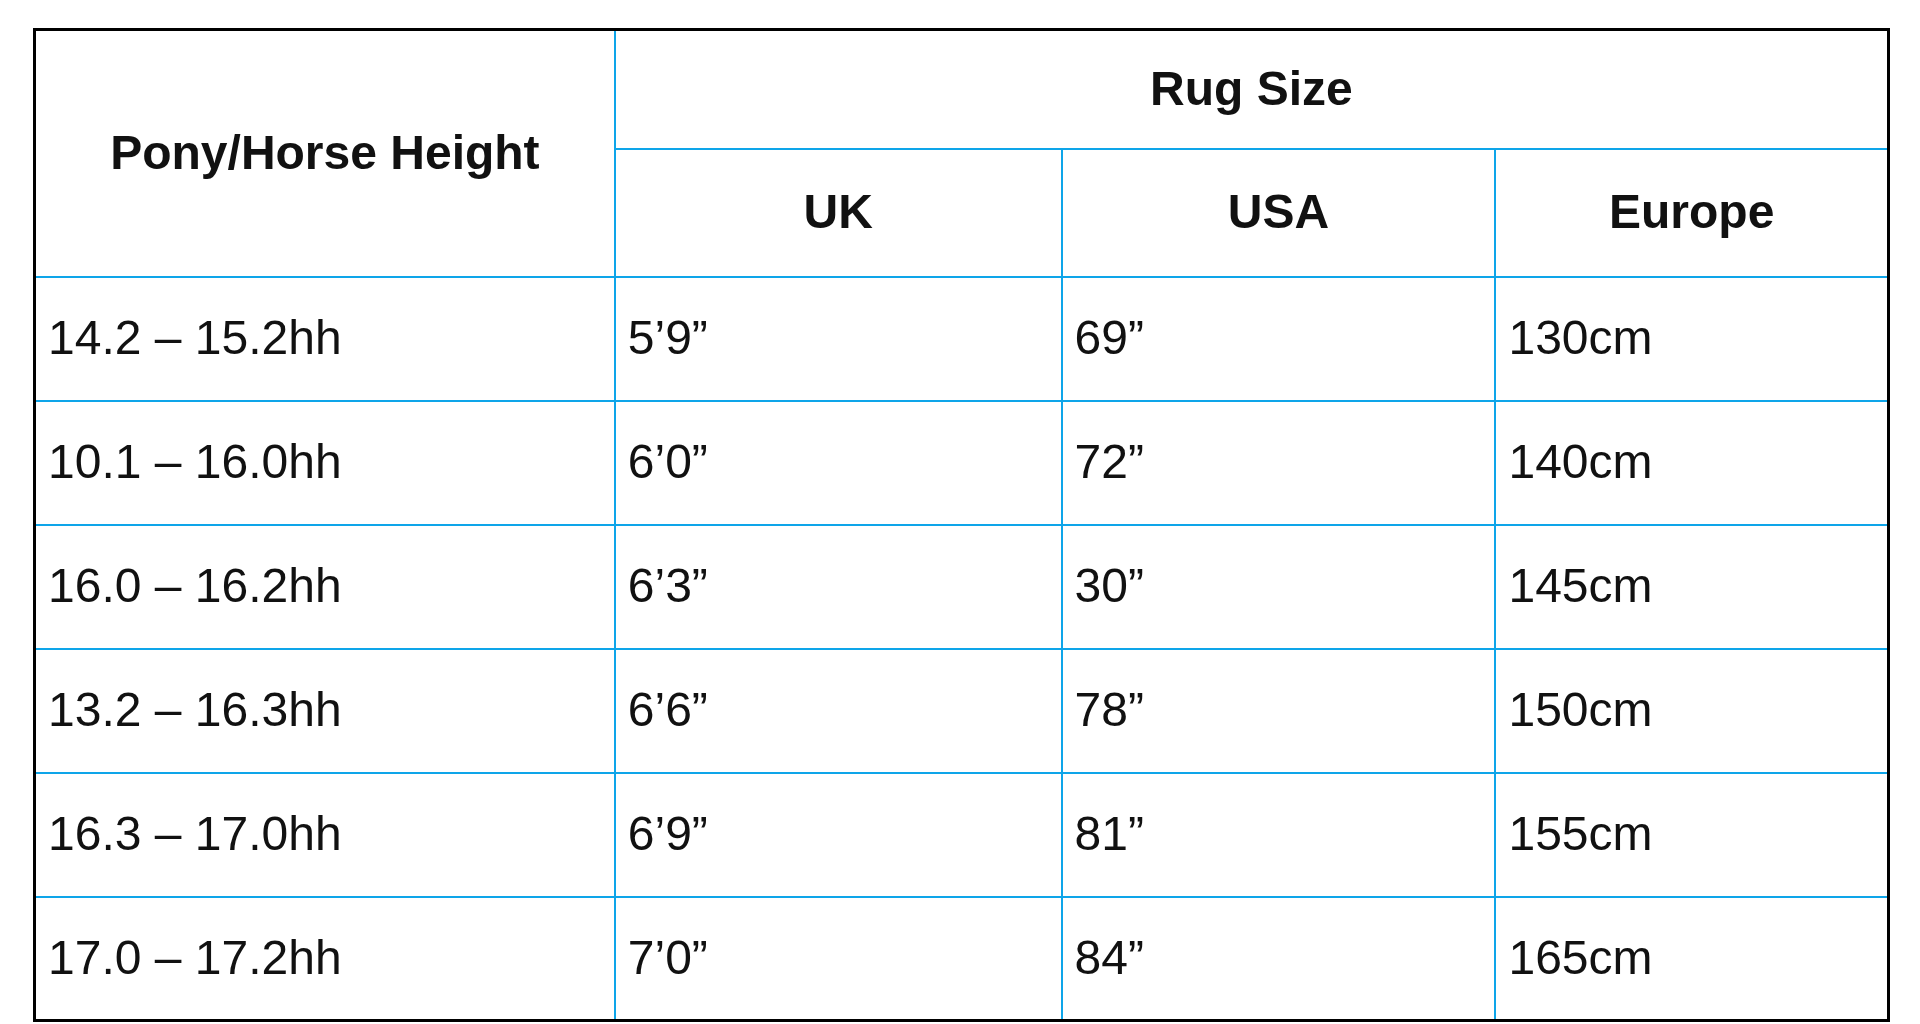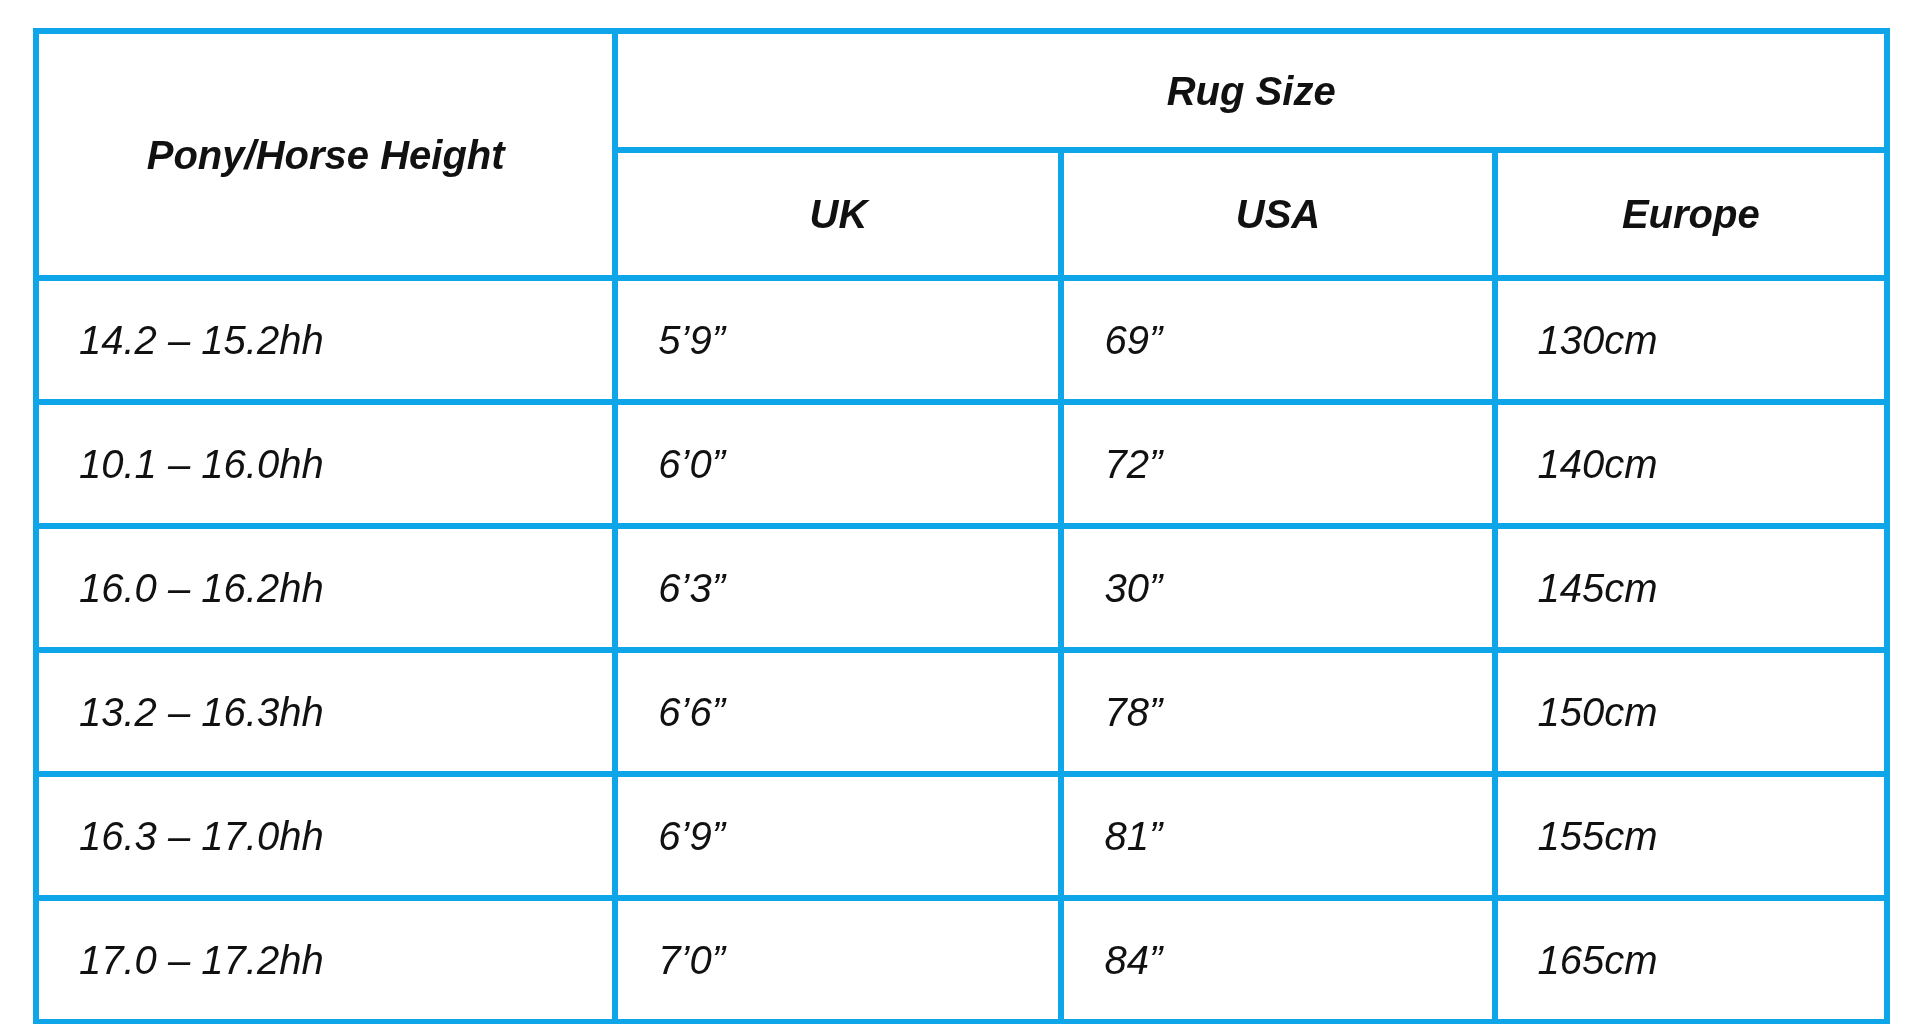--- a/index.html
+++ b/index.html
@@ -21,27 +21,26 @@
   }
   table.size-chart {
     width: 100%;
     height: 100%;
     border-collapse: collapse;
     table-layout: fixed;
     background: #ffffff;
   }
   table.size-chart td,
   table.size-chart th {
-    border: 6px solid #0ea5e9;
-    font-size: 40px;
+    border: 2px solid #0ea5e9;
+    font-size: 48px;
     line-height: 1.1;
     vertical-align: middle;
     overflow: hidden;
     white-space: nowrap;
-    font-style: italic;
   }
   table.size-chart {
     border: 3px solid #000000;
   }
   th.corner-header {
     font-weight: 700;
     text-align: center;
     padding: 0 18px;
   }
   th.group-header {
@@ -50,21 +49,21 @@
     height: 119px;
   }
   th.sub-header {
     font-weight: 700;
     text-align: center;
     height: 128px;
   }
   td.data-cell {
     font-weight: 400;
     text-align: left;
-    padding-left: 40px;
+    padding-left: 12px;
     height: 124px;
   }
 </style>
 </head>
 <body>
 
 <div class="table-wrap">
   <table class="size-chart">
     <colgroup>
       <col style="width:31.3%">

